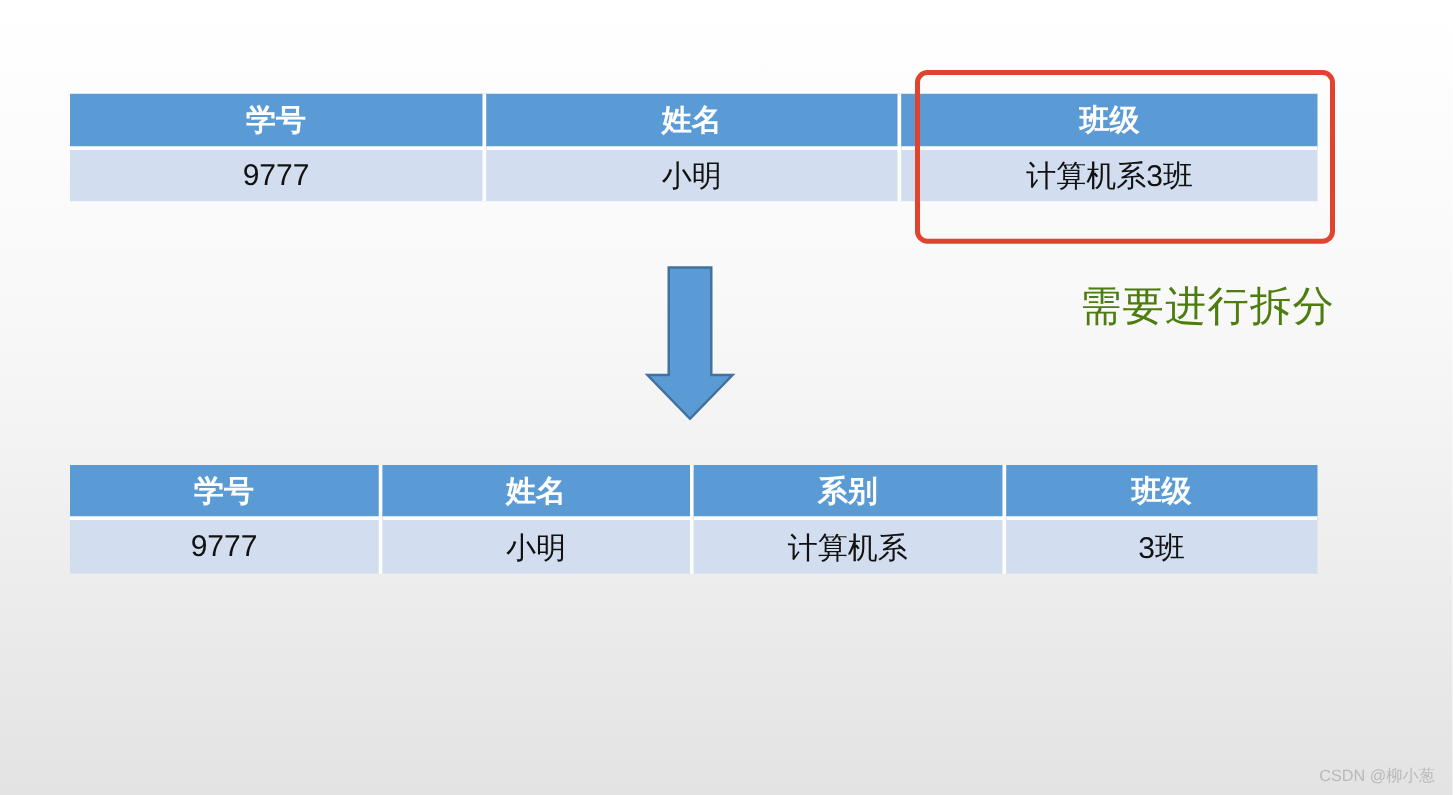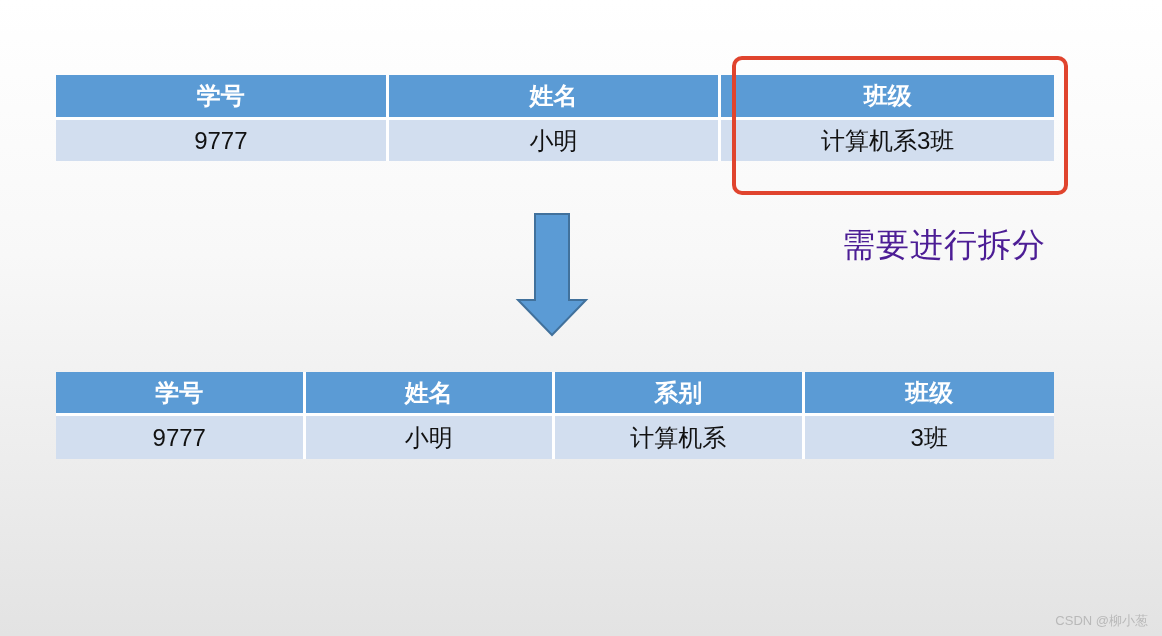--- a/index.html
+++ b/index.html
@@ -27,21 +27,21 @@
   #top-table th { height: 42px; }
   #top-table td { height: 41px; }
   #bottom-table { left: 56px; top: 372px; width: 998px; }
   #bottom-table th { height: 41px; }
   #bottom-table td { height: 43px; }
   .highlight-box {
     position: absolute; left: 732px; top: 56px; width: 336px; height: 139px;
     border: 4px solid #e0442e; border-radius: 10px; box-sizing: border-box;
   }
   .note {
-    position: absolute; left: 842px; top: 223px; color: #4c1d95;
+    position: absolute; left: 864px; top: 223px; color: #4d7c0f;
     font-size: 33px; letter-spacing: 1px;
   }
   .arrow { position: absolute; left: 515px; top: 212px; }
   .watermark {
     position: absolute; right: 14px; bottom: 6px; color: #b9b9b9; font-size: 13px;
   }
 </style>
 </head>
 <body>
 

